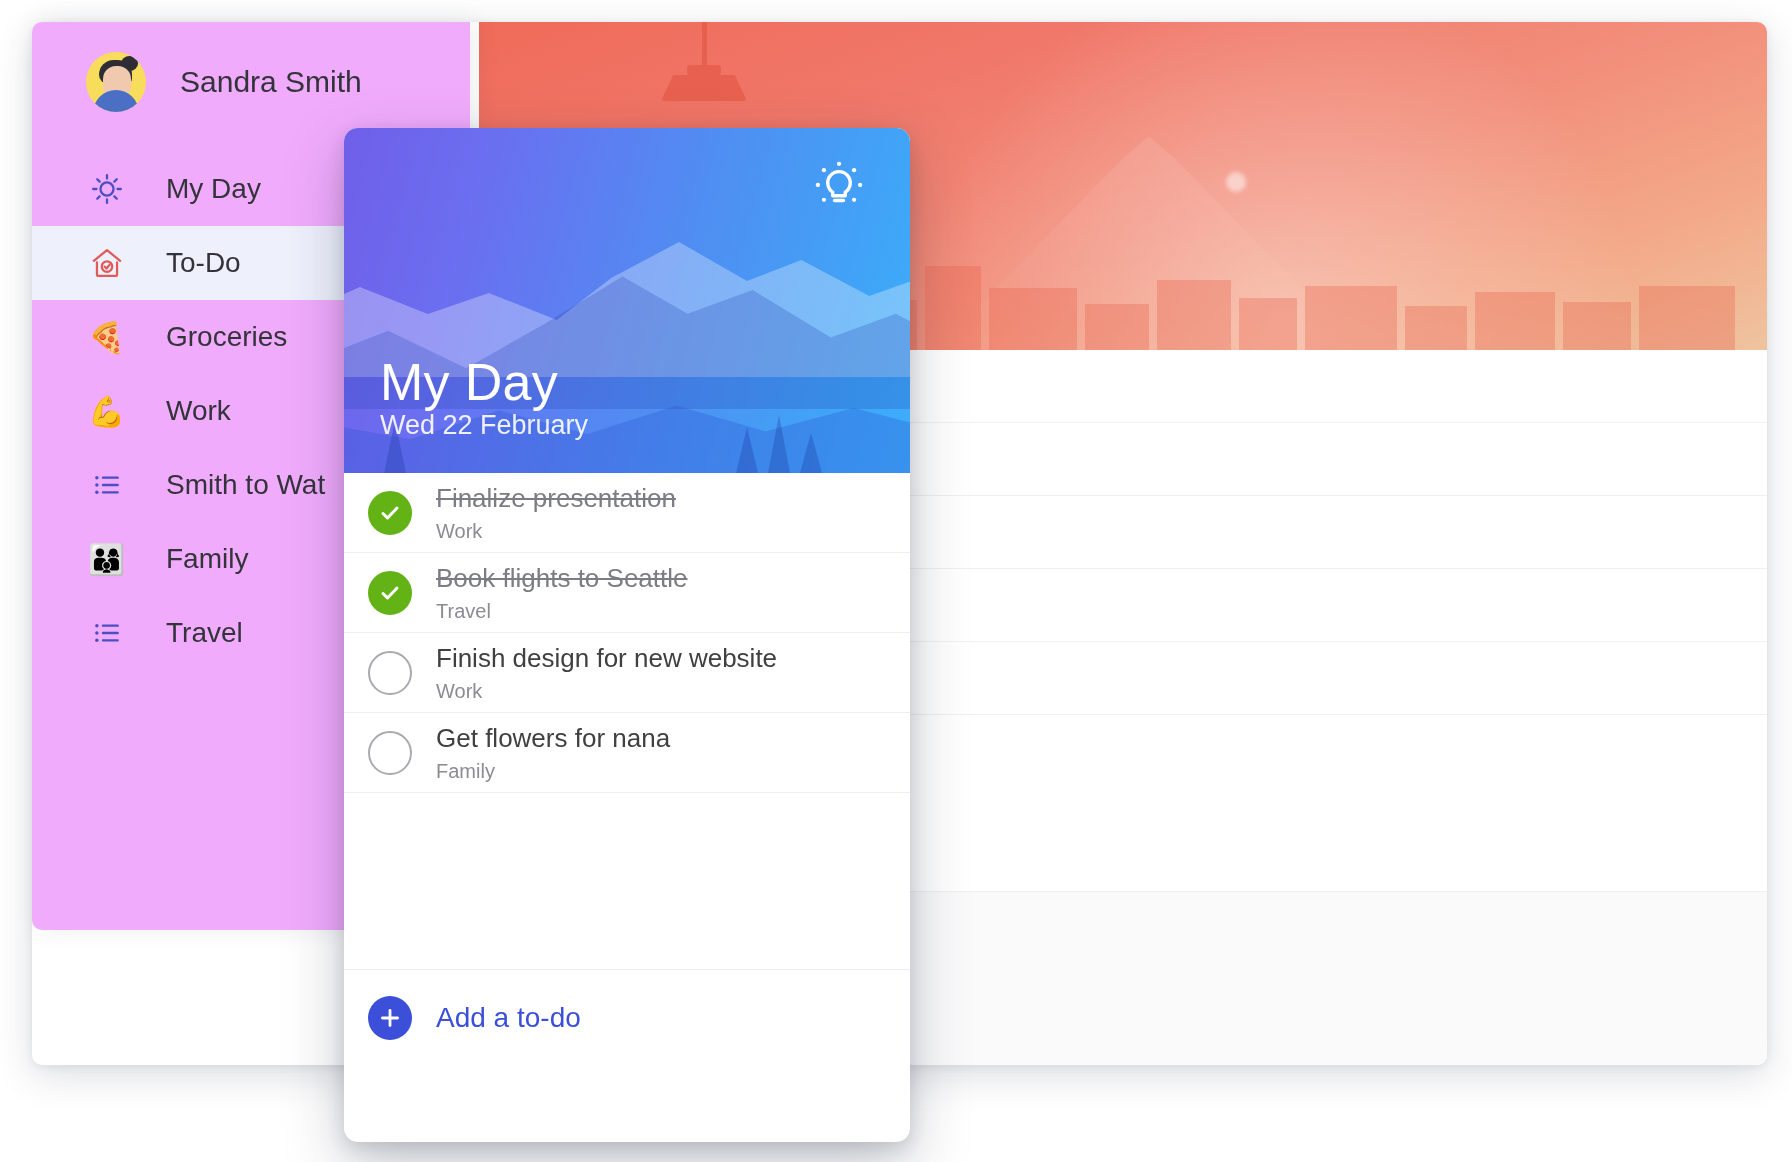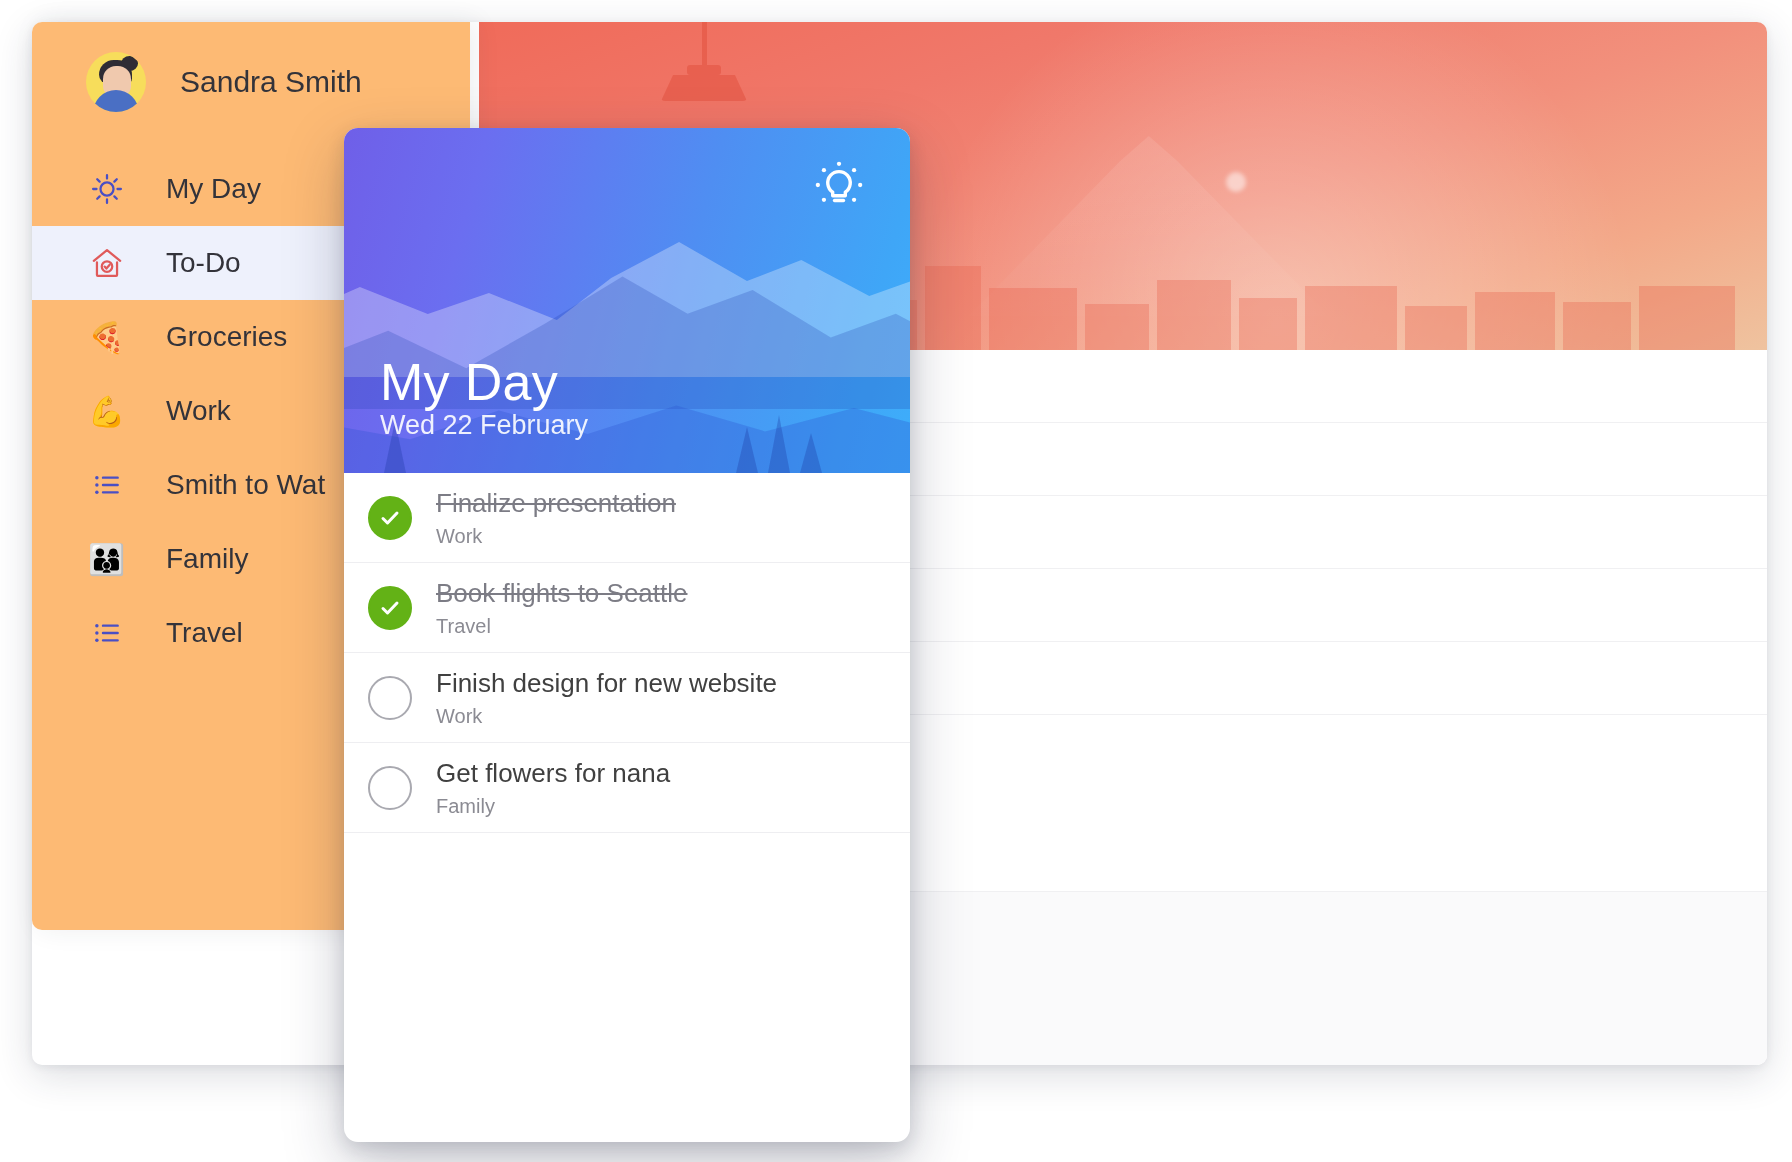--- a/index.html
+++ b/index.html
@@ -51,21 +51,21 @@
   }
   .bg-row.done{ color:#8e8e95; text-decoration:line-through; }
   .bg-footer{
     position:absolute; left:447px; right:0; bottom:0; height:174px;
     background:#fafafb; border-top:1px solid #f0f0f2;
   }
 
   
   .sidebar{
     position:absolute; left:32px; top:22px; width:438px; height:908px;
-    background:#fdba74; border-radius:10px 0 0 10px;
+    background:#f0abfc; border-radius:10px 0 0 10px;
     box-shadow: 6px 0 26px rgba(40,45,70,.08);
     overflow:hidden;
   }
   .profile{ display:flex; align-items:center; height:120px; padding-left:54px; }
   .avatar{
     width:60px;height:60px;border-radius:50%;background:#f7dd5b;position:relative;overflow:hidden;flex:0 0 auto;
   }
   .avatar .body{ position:absolute; left:50%; bottom:-4px; width:46px; height:26px; margin-left:-23px;
     background:#4a6fc4; border-radius:23px 23px 0 0;}
   .avatar .head{ position:absolute; left:50%; top:14px; width:28px; height:31px; margin-left:-13px;
@@ -106,21 +106,21 @@
     background:#2a52cf; clip-path: polygon(0 100%, 0 62%, 14% 74%, 28% 52%, 42% 70%, 56% 48%, 70% 68%, 84% 50%, 100% 70%, 100% 100%);}
   .tree{ position:absolute; bottom:0; width:0; height:0; border-left:11px solid transparent;
     border-right:11px solid transparent; border-bottom:46px solid rgba(26,54,160,.30); }
   .card-hero .bulb{ position:absolute; right:44px; top:30px; }
   .hero-text{ position:absolute; left:36px; bottom:32px; }
   .hero-title{ font-size:52px; font-weight:300; color:#ffffff; line-height:1.05; letter-spacing:.3px;}
   .hero-date{ font-size:27px; font-weight:400; color:rgba(255,255,255,.9); }
 
   .todo-list{ background:#fff; }
   .todo{
-    display:flex; align-items:center; height:90px; padding-left:24px;
+    display:flex; align-items:center; height:80px; padding-left:24px;
     border-bottom:1px solid #eeeef1;
   }
   .check{
     width:44px;height:44px;border-radius:50%;flex:0 0 44px;
     border:2px solid #a9a9b0; background:transparent;
     display:flex;align-items:center;justify-content:center;
   }
   .check.done{ background:#63b216; border-color:#63b216; }
   .todo-txt{ margin-left:24px; }
   .todo-title{ font-size:26px; color:#404040; }
@@ -344,16 +344,24 @@
         <div class="todo-txt">
           <div class="todo-title">Get flowers for nana</div>
           <div class="todo-sub">Family</div>
         </div>
       </div>
 
     </div>
 
     <div class="card-spacer"></div>
 
+    <div class="card-footer">
+      <div class="plus">
+        <svg width="26" height="26" viewBox="0 0 24 24" fill="none" stroke="#fff" stroke-width="2.6" stroke-linecap="round">
+            <path d="M12 5v14M5 12h14"></path>
+          </svg>
+      </div>
+      <div class="add-label">Add a to-do</div>
+    </div>
 
   </div>
 
 </div>
 
 </body></html>

